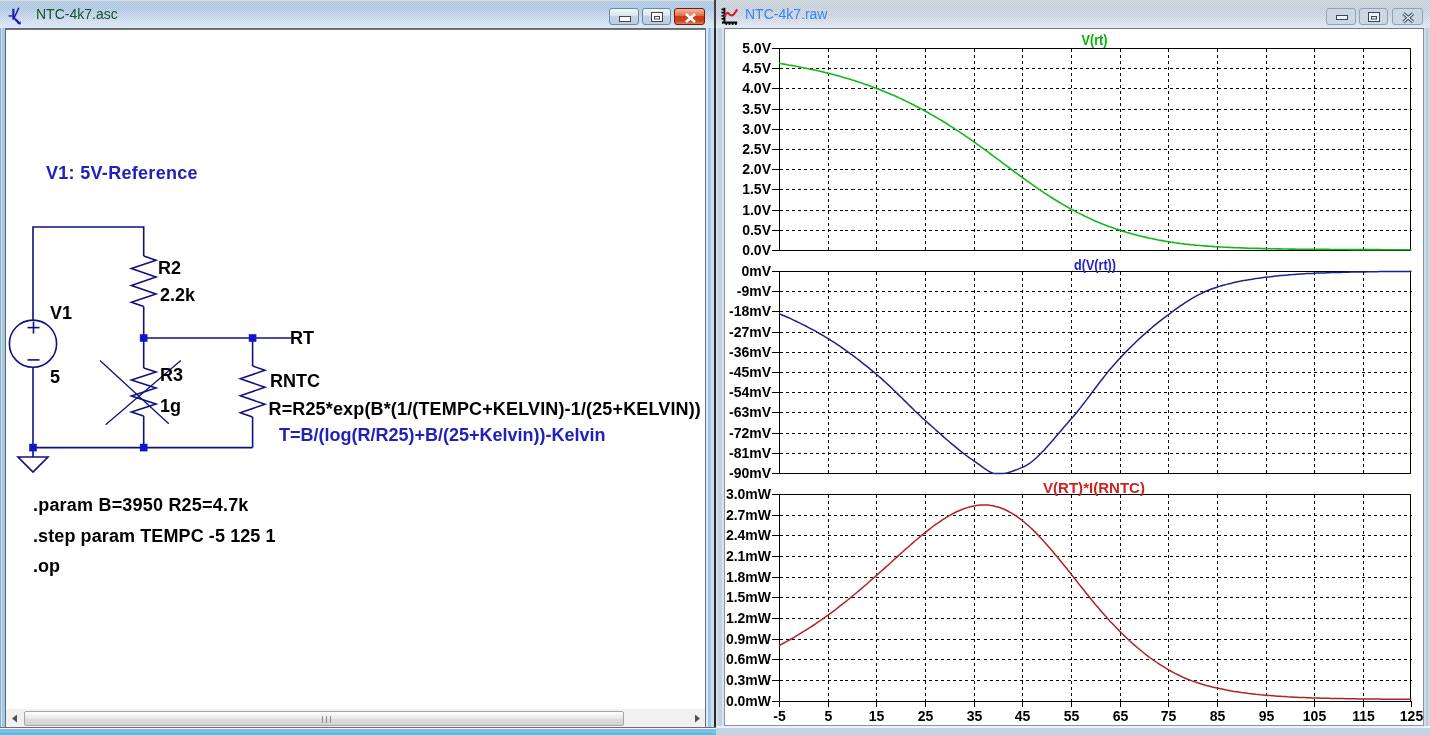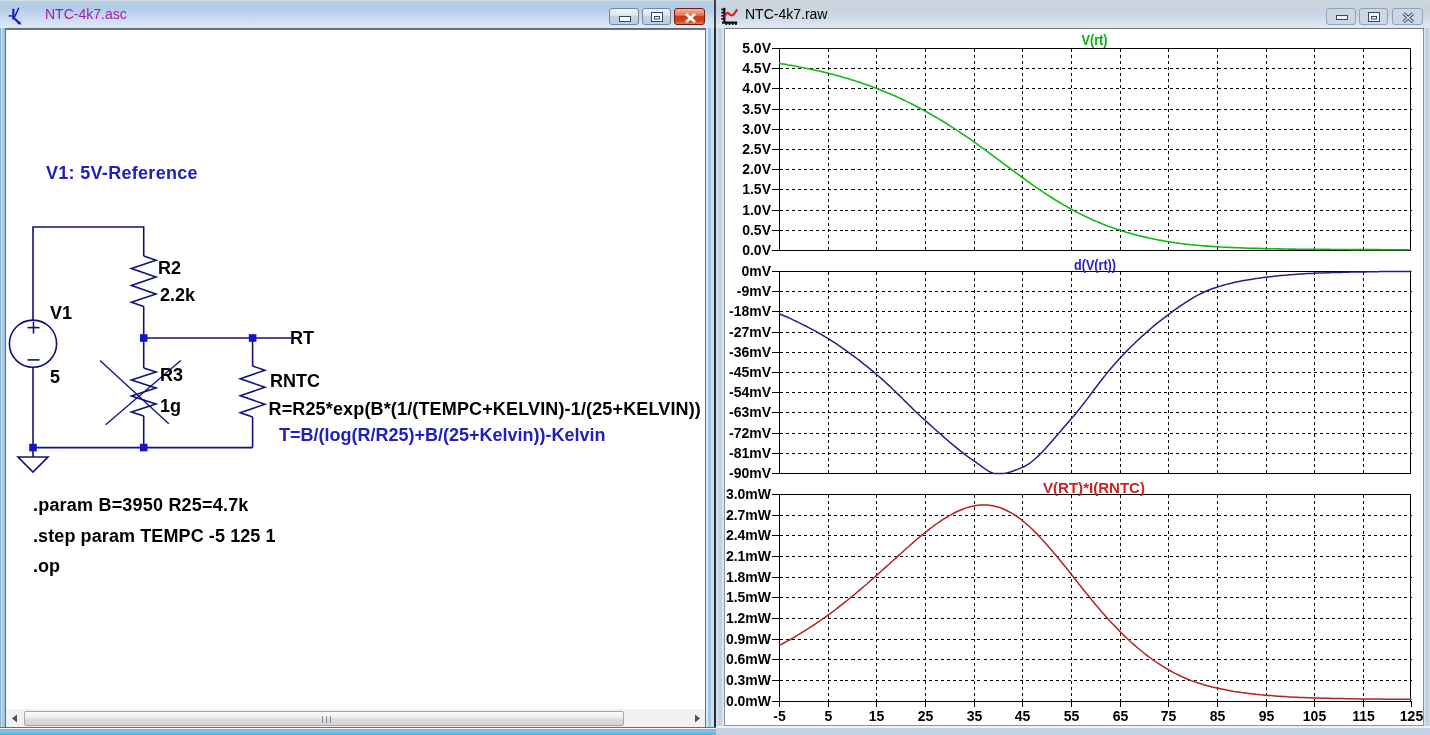--- a/index.html
+++ b/index.html
@@ -3,22 +3,22 @@
 *{margin:0;padding:0;box-sizing:border-box}
 html,body{width:1430px;height:735px;overflow:hidden;background:#fff;font-family:"Liberation Sans",sans-serif}
 .win{position:absolute;top:0;height:735px}
 #lw{left:0;width:716px}
 #rw{left:716px;width:714px}
 .tbar{position:absolute;left:0;top:0;right:0;height:28px}
 #lw .tbar{background:linear-gradient(#ccdad8 0,#ccdad8 1.5px,#adc5e0 1.5px,#aac3df 30%,#bccfe8 55%,#d2e0f0 85%,#d8e5f3 100%)}
 #rw .tbar{background:linear-gradient(#c6d0d6 0,#c2ccd6 28%,#c5d1df 55%,#d6dfeb 85%,#dde6f0 100%)}
 .tbar:before{content:"";position:absolute;inset:0;background:repeating-conic-gradient(rgba(255,255,255,.27) 0 25%,rgba(0,0,0,0) 0 50%) 0 0/2px 2px}
 .ttext{position:absolute;top:6px;font-size:14px}
-#lw .ttext{left:45px;color:#a21caf}
-#rw .ttext{left:29px;color:#000000}
+#lw .ttext{left:36px;color:#14532d}
+#rw .ttext{left:29px;color:#3b82f6}
 .ticon{position:absolute;left:9px;top:6px}
 #rw .ticon{left:8px}
 .tsep{position:absolute;left:5px;right:0;top:28px;height:2px;background:#6f7a74}
 #rw .tsep{background:#75797d}
 #lw .tsep{left:5px;right:10px}
 #rw .tsep{left:8px;right:6px}
 
 #lw .fl{position:absolute;left:0;top:28px;bottom:0;width:5px;background:linear-gradient(90deg,#93aabf 0,#93aabf 1px,#dbe5f0 1px,#dbe5f0 2.5px,#9fc9ea 2.5px,#9fc9ea 5px)}
 #lw .fr{position:absolute;left:705px;top:28px;bottom:0;width:11px;background:linear-gradient(90deg,#68707a 0,#68707a 1px,#dde7f1 1px,#dde7f1 3px,#9fc9ea 3px,#9fc9ea 5.5px,#cfdeed 5.5px,#cfdeed 8.5px,#26292e 8.5px,#26292e 11px)}
 #lw .fb{position:absolute;left:0;right:0;top:727px;bottom:0;background:linear-gradient(#686f75 0,#686f75 1px,#f4f8fa 1px,#f4f8fa 2px,#84bbe4 2px,#84bbe4 6.3px,#3fc6ea 6.3px,#3fc6ea 8px)}

